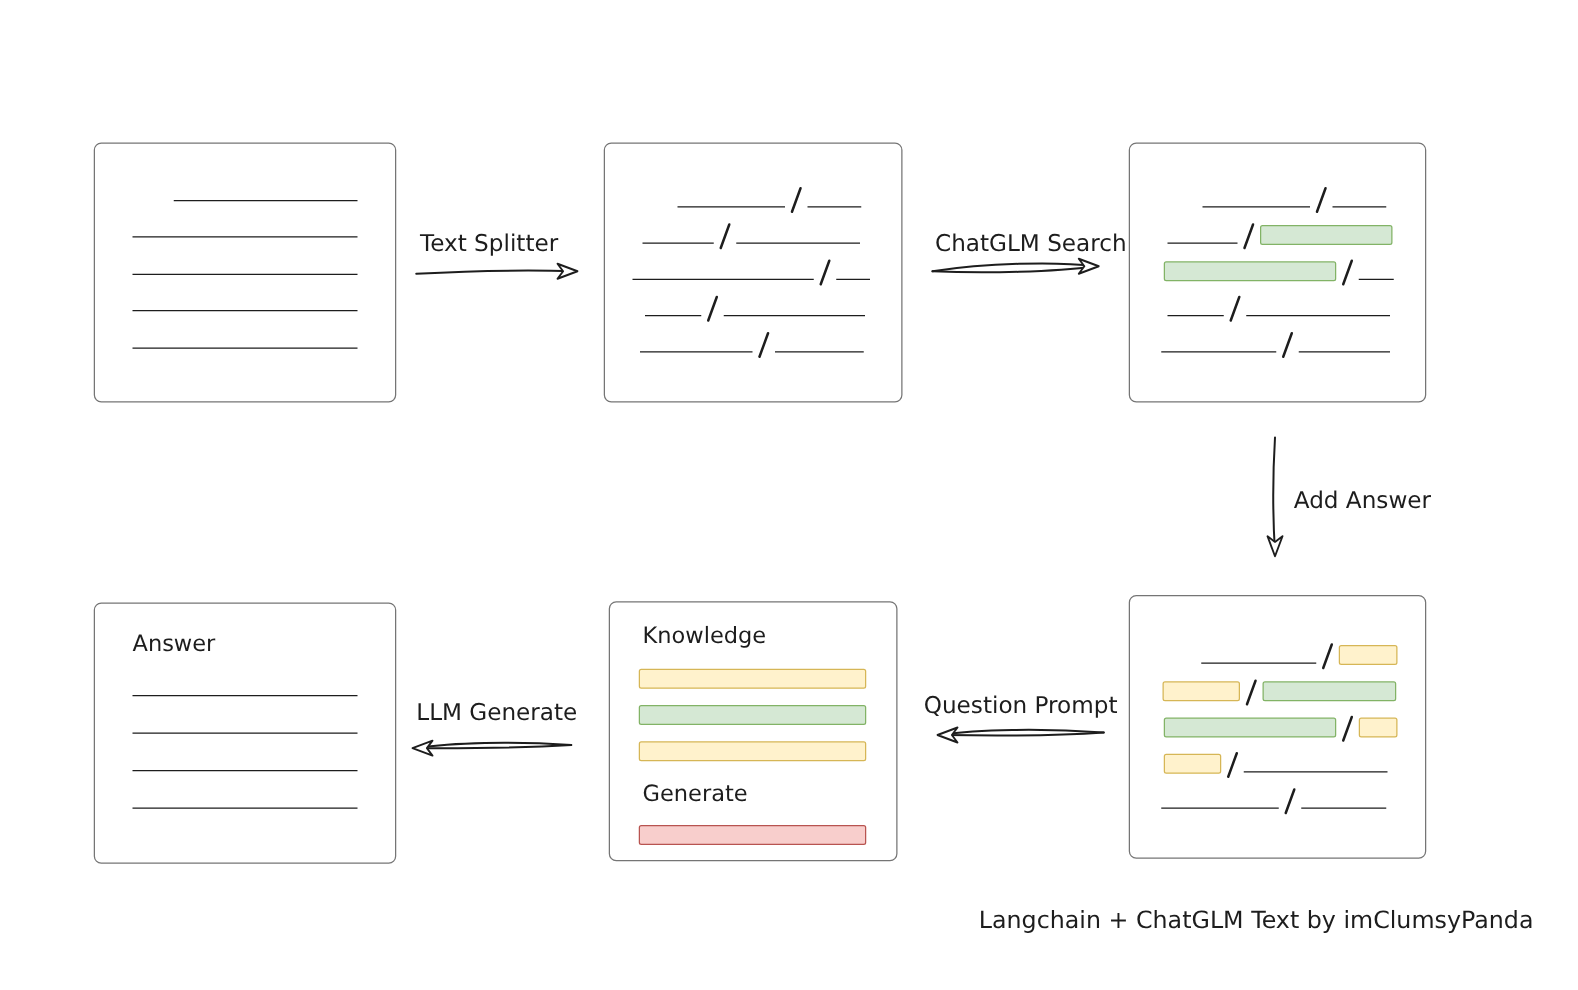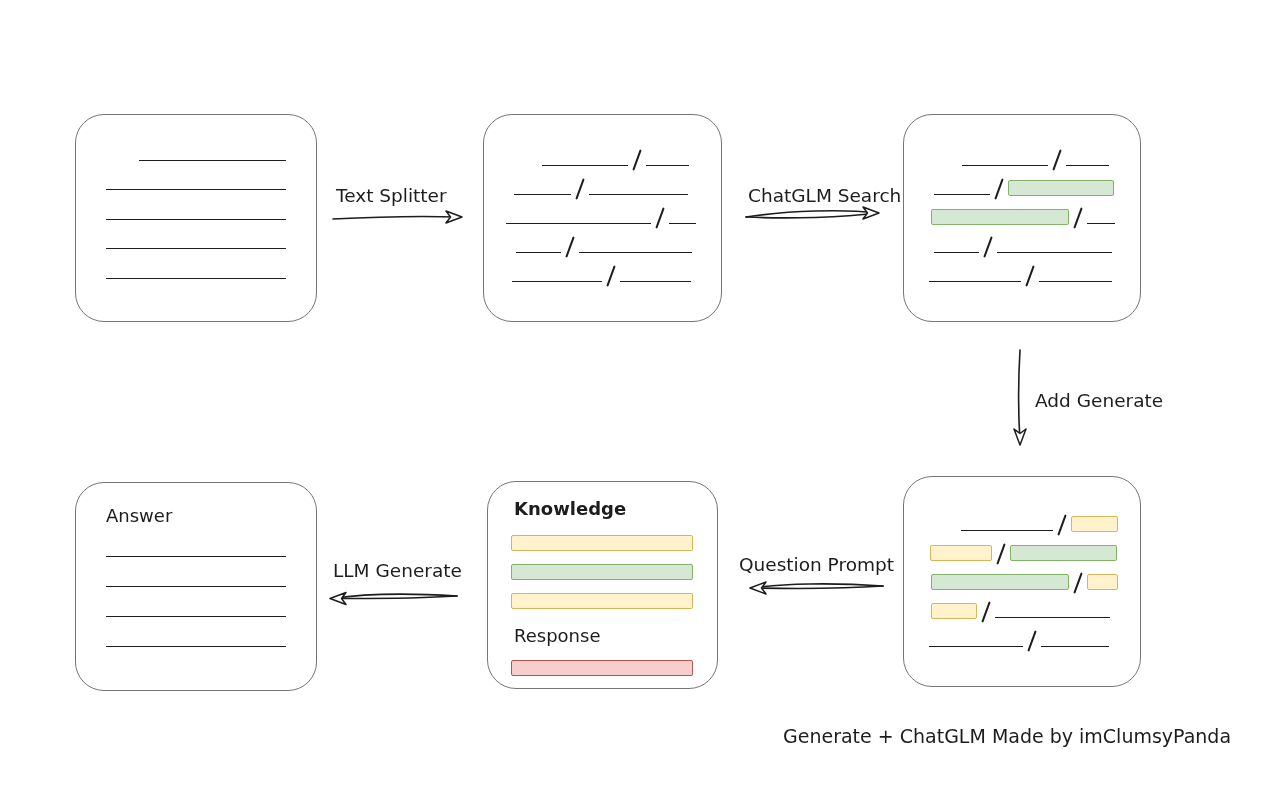--- a/index.html
+++ b/index.html
@@ -10,21 +10,21 @@
     color: var(--ink, #1d1d1d);
     overflow: hidden;
   }
   .canvas { position: relative; width: 1042px; height: 792px; background: var(--background, #fff); margin-top: 39px; }
 
   
   .box {
     position: absolute;
     background: #fff;
     border: 1.6px solid var(--box-stroke, #757575);
-    border-radius: 29px;
+    border-radius: 6px;
     box-sizing: border-box;
   }
 
   
   .rows { }
   .seg-row { display: flex; align-items: flex-end; height: 29px; }
   .rows.sp295 .seg-row { height: 29.5px; }
   .rows.sp30  .seg-row { height: 30px; }
   .seg { flex: none; display: inline-block; box-sizing: border-box; }
   .seg-gap { height: 1px; }
@@ -170,21 +170,21 @@
         </div>
         <div class="seg-row">
           <span class="seg seg-gap" style="width: 3px;"></span>
           <span class="seg seg-line" style="width: 92px;"></span>
           <span class="seg seg-slash"></span>
           <span class="seg seg-line" style="width: 73px;"></span>
         </div>
       </div>
   </div>
 
-  <div class="arrow-label" style="left:1035px; top:351px;">Add Generate</div>
+  <div class="arrow-label" style="left:1035px; top:351px;">Add Answer</div>
   <svg class="arrow" style="left:1009px; top:309px;" width="22" height="110" viewBox="0 0 22 110">
     <path d="M11,2 C9,35 9.5,70 11,94"></path>
     <path class="head" d="M5,81 L11,97 L17,81 L11,85.5 Z"></path>
   </svg>
 
   <div class="box" style="left:903px; top:437px; width:238px; height:211px;">
     <div class="rows" style="padding:26px 0 0 22px;">
         <div class="seg-row">
           <span class="seg seg-gap" style="width: 35px;"></span>
           <span class="seg seg-line" style="width: 92px;"></span>
@@ -219,33 +219,33 @@
   </div>
 
   <div class="arrow-label" style="left:739px; top:515px;">Question Prompt</div>
   <svg class="arrow" style="left:737px; top:539px;" width="148" height="20" viewBox="0 0 148 20">
     <path d="M146,8 C95,4.5 45,5.5 16,10"></path>
     <path d="M146,8 C95,11.5 45,10.5 16,10"></path>
     <path class="head" d="M29,4 L13,10 L29,16 L24.5,10 Z"></path>
   </svg>
 
   <div class="box" style="left:487px; top:442px; width:231px; height:208px;">
-    <div class="box-title" style="margin:16px 0 0 26px;font-weight:bold;">Knowledge</div>
+    <div class="box-title" style="margin:16px 0 0 26px;">Knowledge</div>
     <div class="rows" style="padding:2px 0 0 23px;">
         <div class="seg-row">
           <span class="seg seg-yellow" style="width: 182px;"></span>
         </div>
         <div class="seg-row">
           <span class="seg seg-green" style="width: 182px;"></span>
         </div>
         <div class="seg-row">
           <span class="seg seg-yellow" style="width: 182px;"></span>
         </div>
       </div>
-    <div class="box-title" style="margin:16px 0 0 26px;">Response</div>
+    <div class="box-title" style="margin:16px 0 0 26px;">Generate</div>
     <div class="rows" style="padding:0 0 0 23px;">
         <div class="seg-row">
           <span class="seg seg-red" style="width: 182px;"></span>
         </div>
       </div>
   </div>
 
   <div class="arrow-label" style="left:333px; top:521px;">LLM Generate</div>
   <svg class="arrow" style="left:317px; top:549px;" width="142" height="20" viewBox="0 0 142 20">
     <path d="M140,8 C92,5 45,6 16,10.5"></path>
@@ -264,15 +264,15 @@
         </div>
         <div class="seg-row">
           <span class="seg seg-line" style="width: 180px;"></span>
         </div>
         <div class="seg-row">
           <span class="seg seg-line" style="width: 180px;"></span>
         </div>
       </div>
   </div>
 
-  <div class="caption" style="left:783px; top:685px;">Generate + ChatGLM Made by imClumsyPanda</div>
+  <div class="caption" style="left:783px; top:685px;">Langchain + ChatGLM Text by imClumsyPanda</div>
 
 </div>
 
 </body></html>

